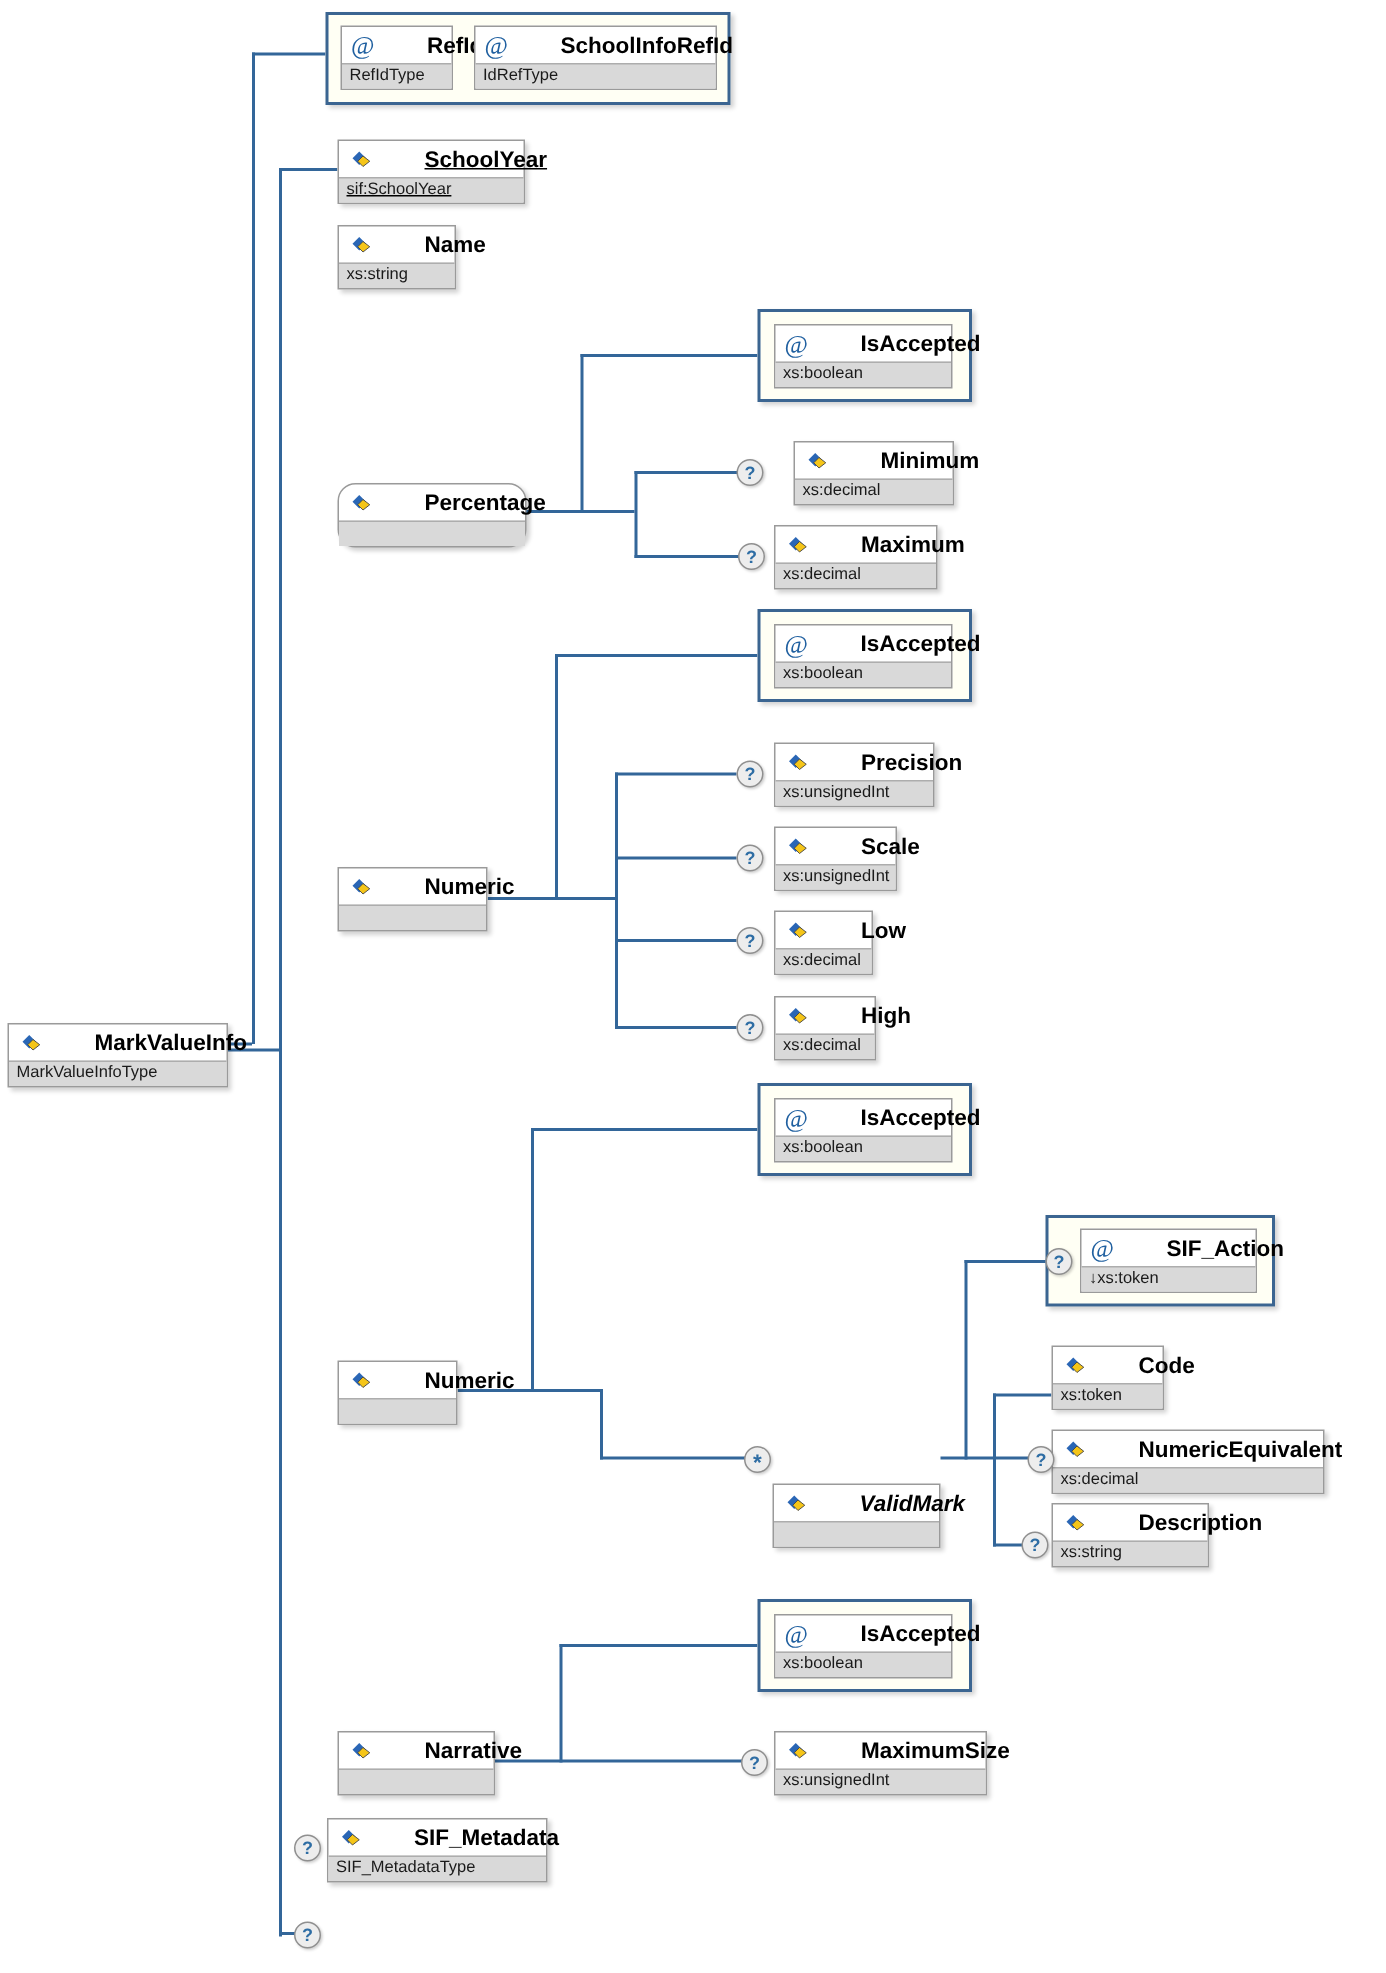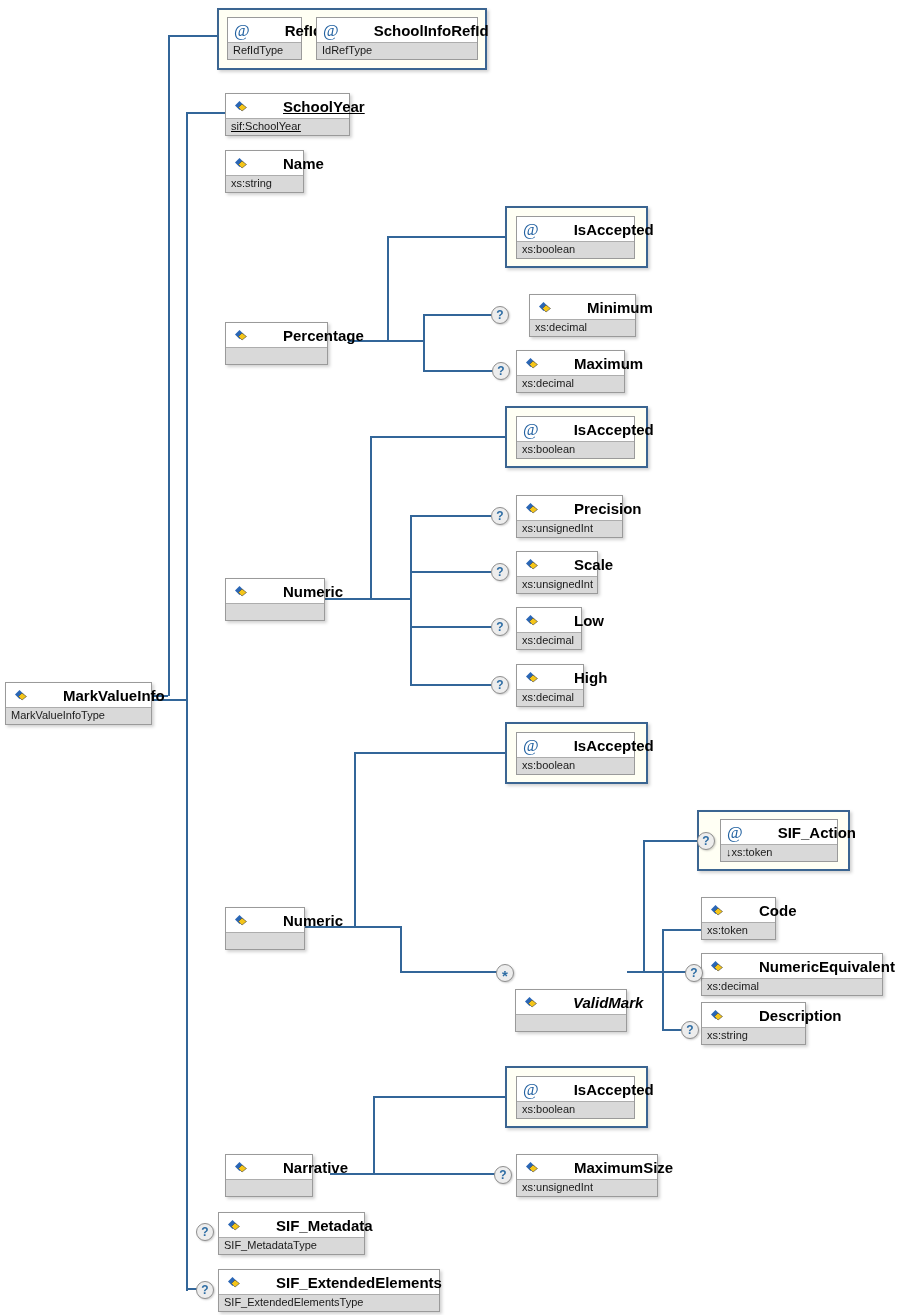--- a/index.html
+++ b/index.html
@@ -121,21 +121,21 @@
           <svg viewBox="0 0 16 12">
             <path d="M3 5.5 L7.5 1 L12 5.5 L7.5 10 Z" fill="#2a66b5"></path>
             <path d="M6.5 7.5 L10 4 L14.5 7.5 L10 11 Z" fill="#f5c518" stroke="#444" stroke-width="0.6"></path>
           </svg>
         </span>
       <span class="lbl">Name</span>
     </div>
     <div class="band">xs:string</div>
   </div>
 
-  <div class="node" style="left:225px;top:322px;width:103px;">
+  <div class="node" style="left:225px;top:322px;width:126px;border-radius:12px;">
     <div class="hdr">
       <span class="ic">
           <svg viewBox="0 0 16 12">
             <path d="M3 5.5 L7.5 1 L12 5.5 L7.5 10 Z" fill="#2a66b5"></path>
             <path d="M6.5 7.5 L10 4 L14.5 7.5 L10 11 Z" fill="#f5c518" stroke="#444" stroke-width="0.6"></path>
           </svg>
         </span>
       <span class="lbl">Percentage</span>
     </div>
     <div class="band"></div>
@@ -340,21 +340,21 @@
           <svg viewBox="0 0 16 12">
             <path d="M3 5.5 L7.5 1 L12 5.5 L7.5 10 Z" fill="#2a66b5"></path>
             <path d="M6.5 7.5 L10 4 L14.5 7.5 L10 11 Z" fill="#f5c518" stroke="#444" stroke-width="0.6"></path>
           </svg>
         </span>
       <span class="lbl">Description</span>
     </div>
     <div class="band">xs:string</div>
   </div>
 
-  <div class="node" style="left:225px;top:1154px;width:88px;">
+  <div class="node" style="left:225px;top:1154px;width:105px;">
     <div class="hdr">
       <span class="ic">
           <svg viewBox="0 0 16 12">
             <path d="M3 5.5 L7.5 1 L12 5.5 L7.5 10 Z" fill="#2a66b5"></path>
             <path d="M6.5 7.5 L10 4 L14.5 7.5 L10 11 Z" fill="#f5c518" stroke="#444" stroke-width="0.6"></path>
           </svg>
         </span>
       <span class="lbl">Narrative</span>
     </div>
     <div class="band"></div>
@@ -392,26 +392,14 @@
             <path d="M3 5.5 L7.5 1 L12 5.5 L7.5 10 Z" fill="#2a66b5"></path>
             <path d="M6.5 7.5 L10 4 L14.5 7.5 L10 11 Z" fill="#f5c518" stroke="#444" stroke-width="0.6"></path>
           </svg>
         </span>
       <span class="lbl">SIF_Metadata</span>
     </div>
     <div class="band">SIF_MetadataType</div>
   </div>
 
   <div class="qc" style="left:196px;top:1281px;">?</div>
-  <div class="node" style="left:218px;top:1269px;width:222px;">
-    <div class="hdr">
-      <span class="ic">
-          <svg viewBox="0 0 16 12">
-            <path d="M3 5.5 L7.5 1 L12 5.5 L7.5 10 Z" fill="#2a66b5"></path>
-            <path d="M6.5 7.5 L10 4 L14.5 7.5 L10 11 Z" fill="#f5c518" stroke="#444" stroke-width="0.6"></path>
-          </svg>
-        </span>
-      <span class="lbl">SIF_ExtendedElements</span>
-    </div>
-    <div class="band">SIF_ExtendedElementsType</div>
-  </div>
 
 </div>
 
 </body></html>

